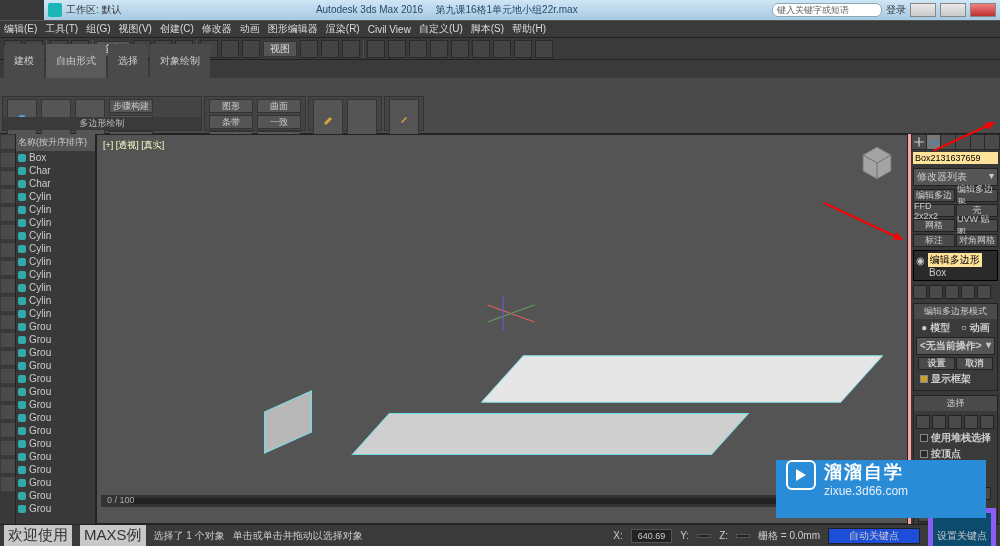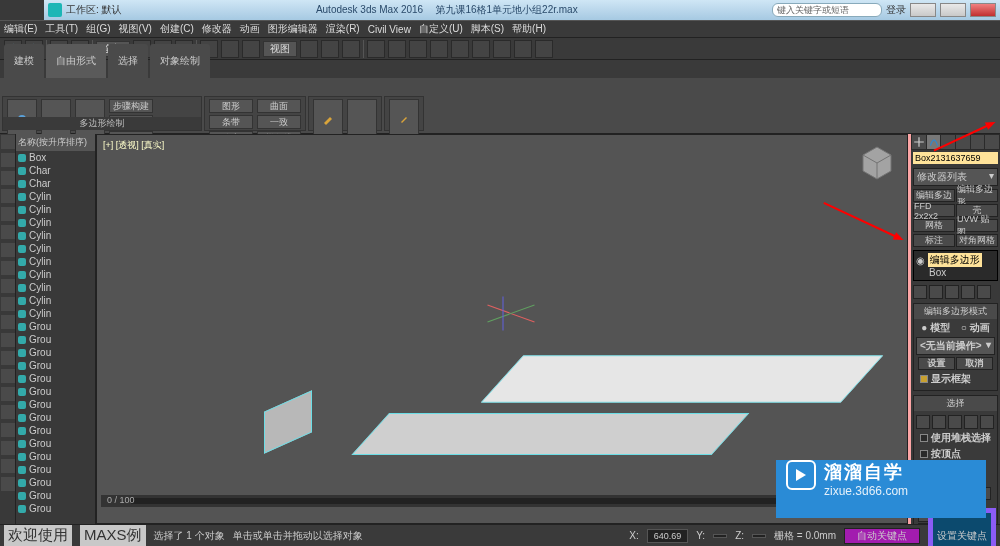--- a/index.html
+++ b/index.html
@@ -527,21 +527,21 @@
   <span>选择了 1 个对象</span>
   <span>单击或单击并拖动以选择对象</span>
   <span style="flex:1"></span>
   <span>X:</span>
     <span class="coord">640.69</span>
   <span>Y:</span>
     <span class="coord"></span>
   <span>Z:</span>
     <span class="coord"></span>
   <span>栅格 = 0.0mm</span>
-  <span class="pbtn" style="width:auto;padding:0 12px;background:#a21caf;border:1px solid #222">自动关键点</span>
+  <span class="pbtn" style="width:auto;padding:0 20px;background:#1d4ed8;border:1px solid #222">自动关键点</span>
   <span class="pbtn" style="width:auto;padding:16px 4px;background:#0c4a6e;border:5px solid #8b5cf6">设置关键点</span>
 </div>
 
 <div class="watermark">
   <div class="play"></div>
   <div>
     <div class="txt">溜溜自学</div>
     <div class="url">zixue.3d66.com</div>
   </div>
 </div>

